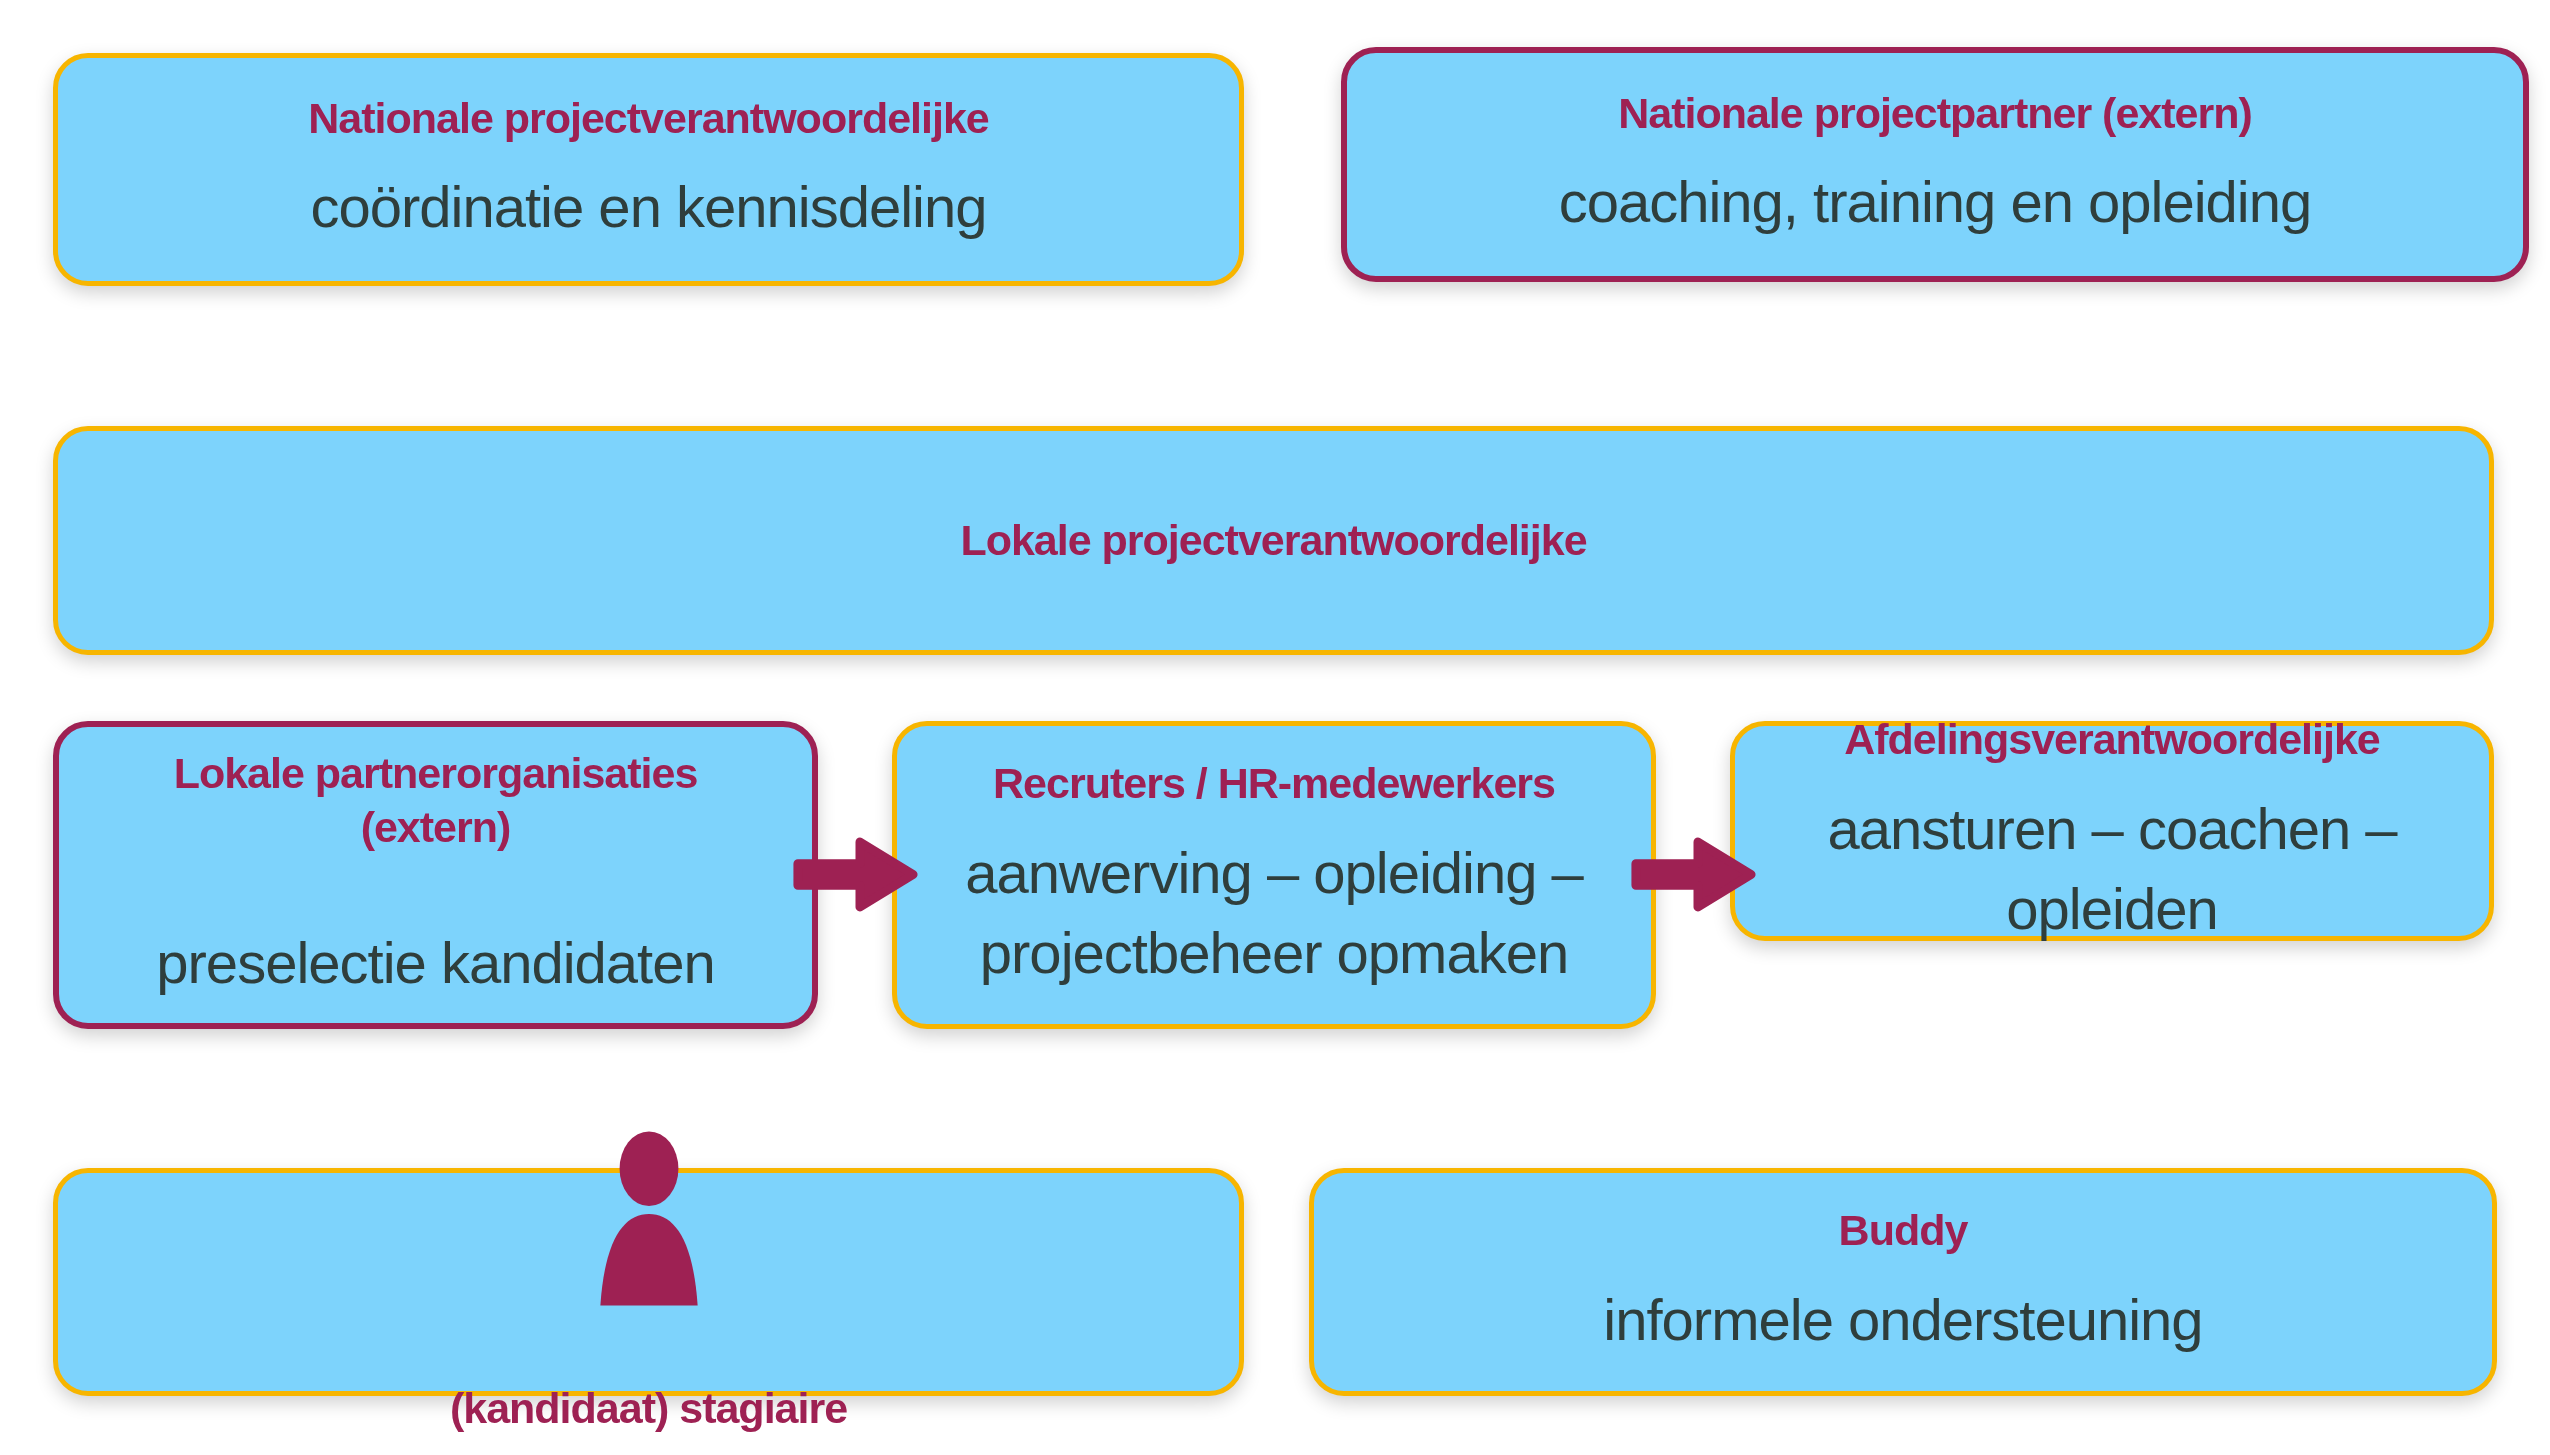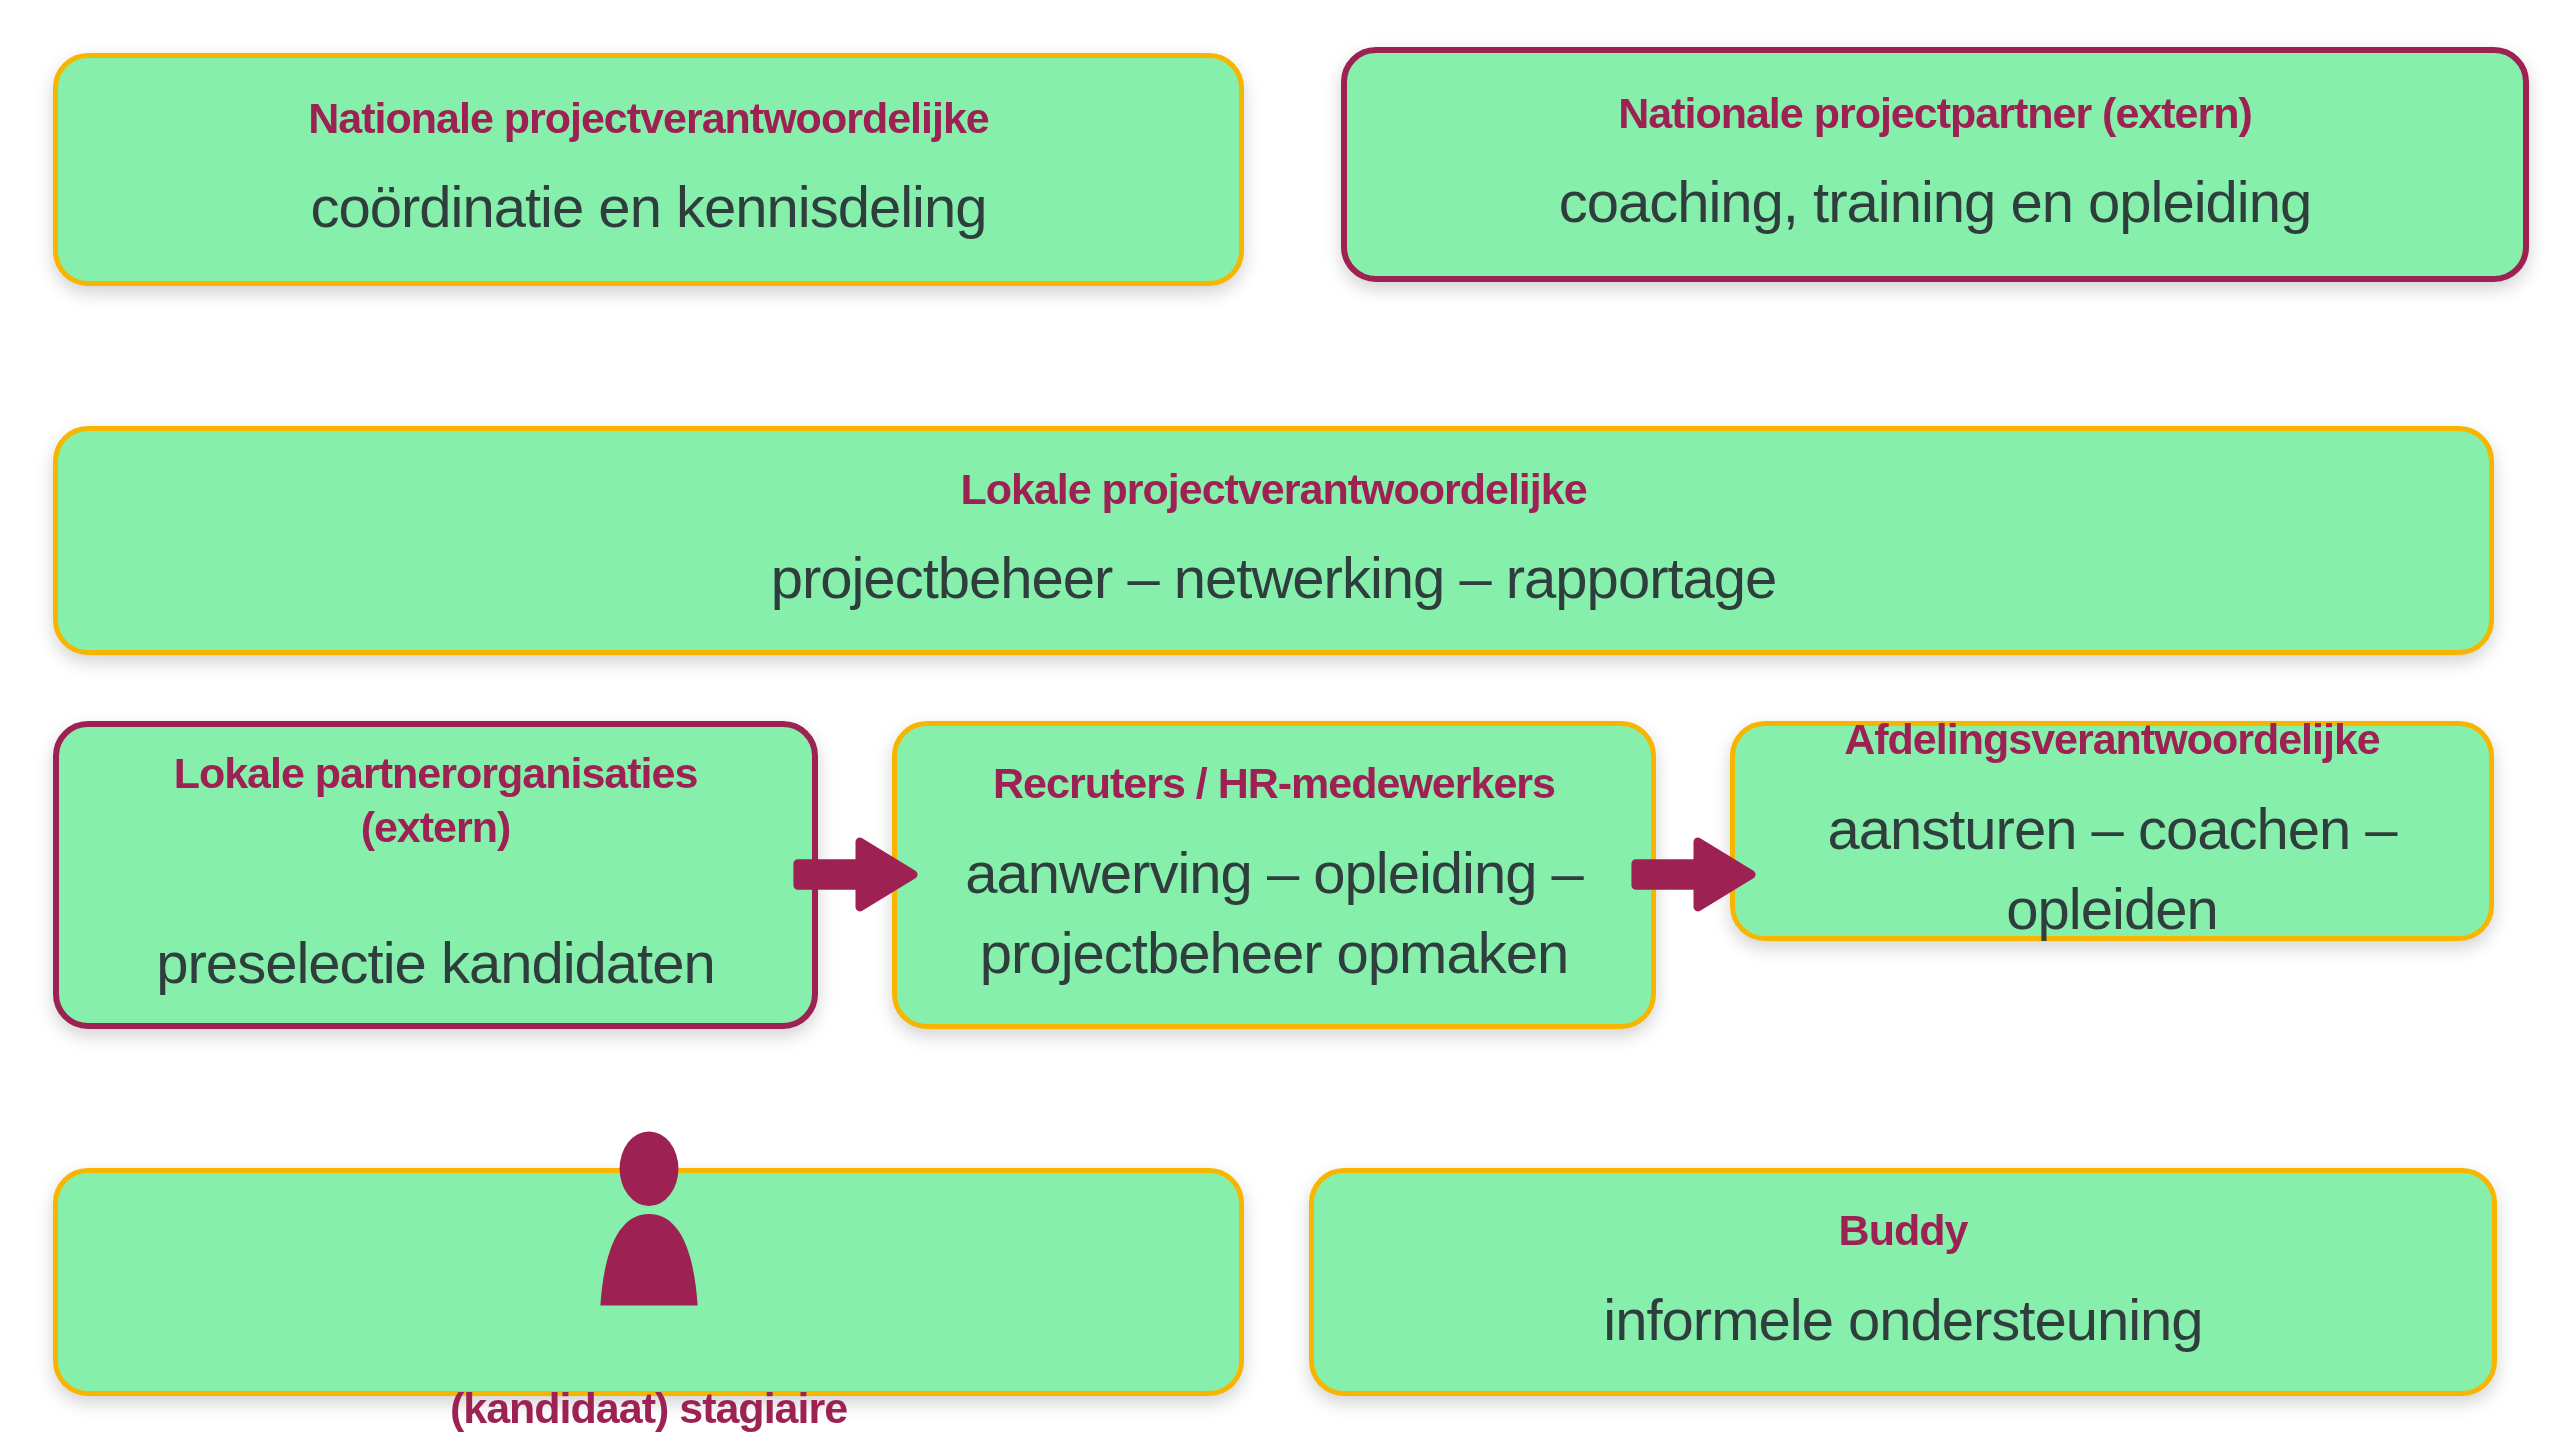--- a/index.html
+++ b/index.html
@@ -11,21 +11,21 @@
   html,body{margin:0;padding:0;background:var(--background);}
   .canvas{
     position:relative;
     width:2550px;height:1455px;
     background:var(--background);
     font-family:"Liberation Sans",sans-serif;
     overflow:hidden;
   }
   .box{
     position:absolute;
-    background:#86efac;
+    background:#7dd3fc;
     border-radius:35px;
     box-shadow:0 7px 18px rgba(0,0,0,0.18);
     display:flex;
     flex-direction:column;
     align-items:center;
     justify-content:center;
     gap:22px;
     text-align:center;
     box-sizing:border-box;
     padding:20px 49px;
@@ -79,21 +79,20 @@
     <div class="subtitle">coördinatie en kennisdeling</div>
   </div>
 
   <div class="box maroon b2">
     <div class="title">Nationale projectpartner (extern)</div>
     <div class="subtitle">coaching, training en opleiding</div>
   </div>
 
   <div class="box yellow b3">
     <div class="title">Lokale projectverantwoordelijke</div>
-    <div class="subtitle">projectbeheer – netwerking – rapportage</div>
   </div>
 
   <div class="box maroon b4">
     <div class="title">Lokale partnerorganisaties
 (extern)</div>
     <div class="subtitle">preselectie kandidaten</div>
   </div>
 
   <div class="arrow arrow1">
     <svg viewBox="0 0 135 86" xmlns="http://www.w3.org/2000/svg">

